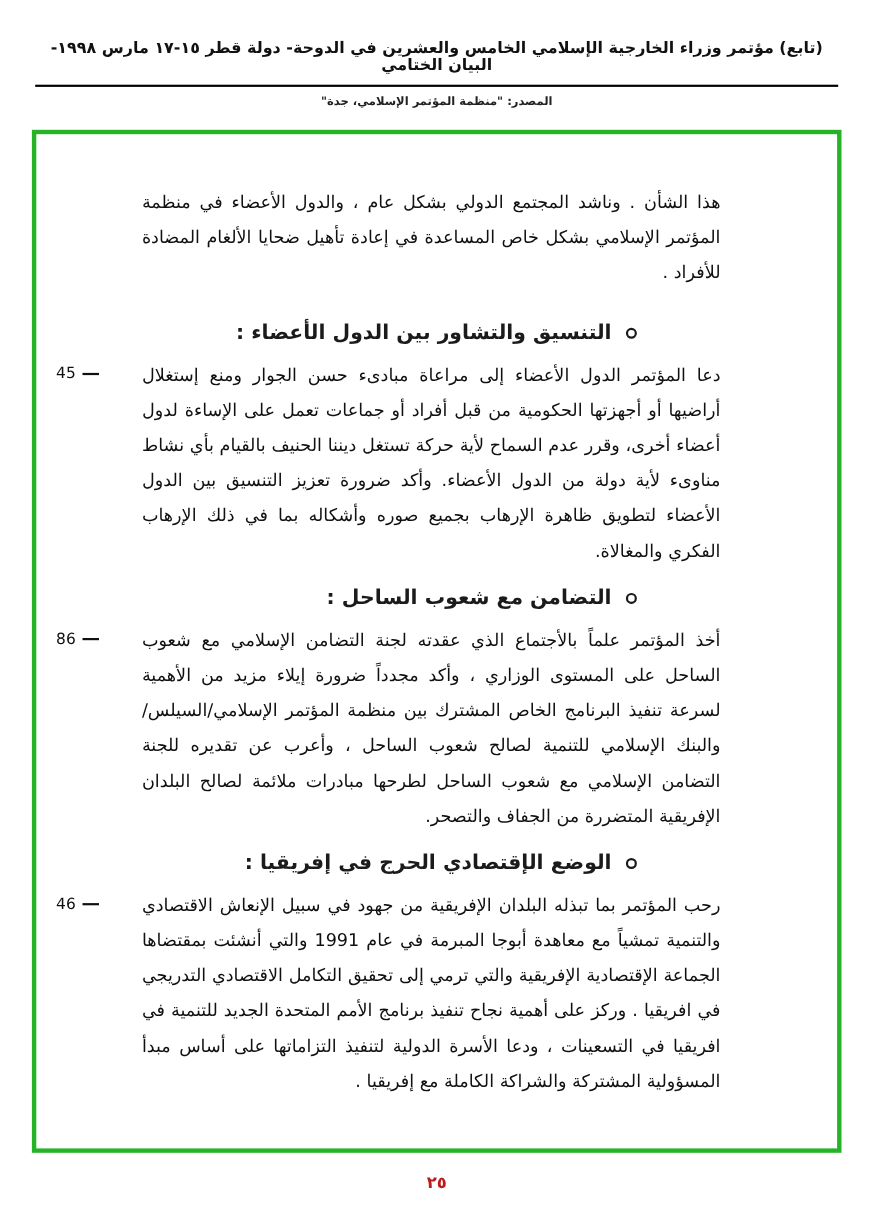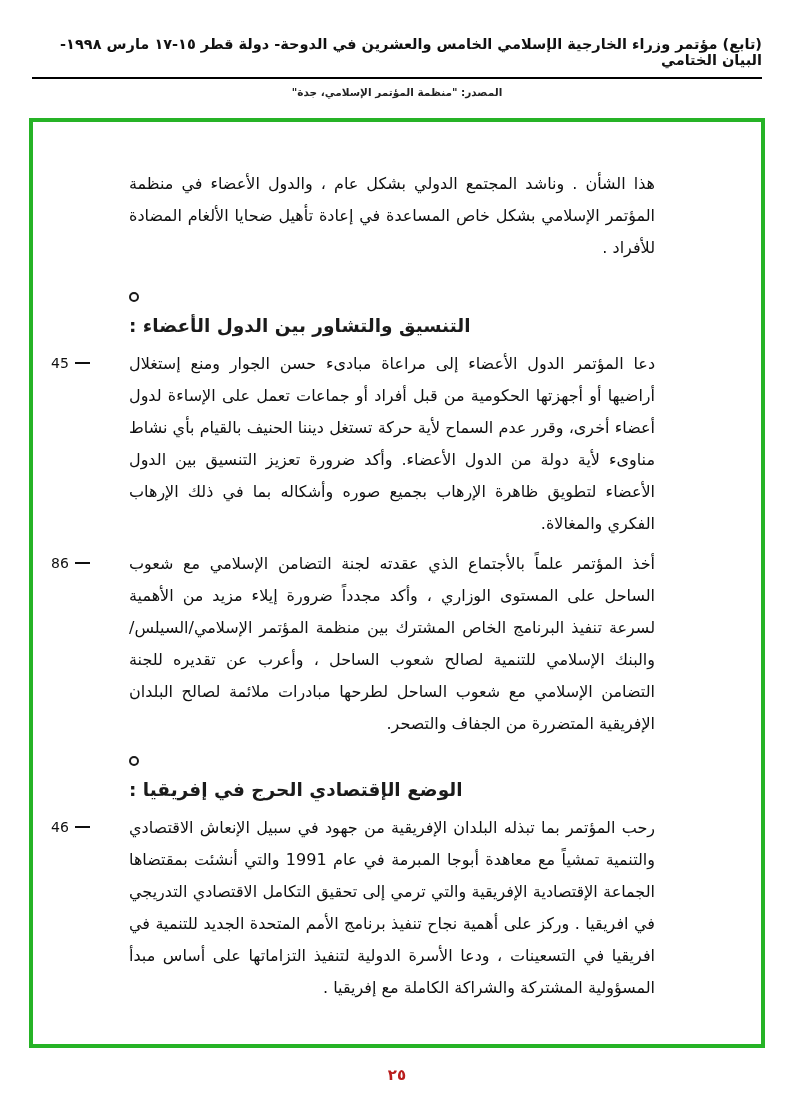--- a/index.html
+++ b/index.html
@@ -13,20 +13,21 @@
     font-family: "DejaVu Sans", sans-serif;
     color: #111;
     overflow: hidden;
   }
   
   .header {
     margin: 36px 32px 0 32px;
   }
   .doc-title {
     direction: rtl;
+    text-align: center;
     font-size: 14.5px;
     font-weight: bold;
     letter-spacing: 0.2px;
     padding-bottom: 9px;
     border-bottom: 2px solid #000;
   }
   .doc-source {
     direction: rtl;
     text-align: center;
     font-size: 10.5px;
@@ -69,25 +70,24 @@
   .gutter .dash {
     width: 15px;
     height: 2px;
     background: #101010;
     display: inline-block;
   }
   
   .heading-row {
     direction: rtl;
     display: flex;
-    align-items: flex-end;
+    align-items: center;
     gap: 13px;
     padding-right: 76px;
     margin: 16px 0 12px 0;
-    flex-direction: column;
   }
   .circle-bullet {
     width: 10px;
     height: 10px;
     border: 2px solid #1b1b1b;
     border-radius: 50%;
     flex: 0 0 auto;
   }
   .heading-text {
     font-size: 18.5px;
@@ -124,20 +124,24 @@
       <span class="heading-text">التنسيق والتشاور بين الدول الأعضاء :</span>
     </div>
     <div class="item">
       <div class="gutter">
         <span>45</span>
         <span class="dash"></span>
       </div>
       <p class="para">دعا المؤتمر الدول الأعضاء إلى مراعاة مبادىء حسن الجوار ومنع إستغلال أراضيها أو أجهزتها الحكومية من قبل أفراد أو جماعات تعمل على الإساءة لدول أعضاء أخرى، وقرر عدم السماح لأية حركة تستغل ديننا الحنيف بالقيام بأي نشاط مناوىء لأية دولة من الدول الأعضاء. وأكد ضرورة تعزيز التنسيق بين الدول الأعضاء لتطويق ظاهرة الإرهاب بجميع صوره وأشكاله بما في ذلك الإرهاب الفكري والمغالاة.</p>
     </div>
 
+    <div class="heading-row">
+      <span class="circle-bullet"></span>
+      <span class="heading-text">التضامن مع شعوب الساحل :</span>
+    </div>
     <div class="item">
       <div class="gutter">
         <span>86</span>
         <span class="dash"></span>
       </div>
       <p class="para">أخذ المؤتمر علماً بالأجتماع الذي عقدته لجنة التضامن الإسلامي مع شعوب الساحل على المستوى الوزاري ، وأكد مجدداً ضرورة إيلاء مزيد من الأهمية لسرعة تنفيذ البرنامج الخاص المشترك بين منظمة المؤتمر الإسلامي/السيلس/ والبنك الإسلامي للتنمية لصالح شعوب الساحل ، وأعرب عن تقديره للجنة التضامن الإسلامي مع شعوب الساحل لطرحها مبادرات ملائمة لصالح البلدان الإفريقية المتضررة من الجفاف والتصحر.</p>
     </div>
 
     <div class="heading-row">
       <span class="circle-bullet"></span>

